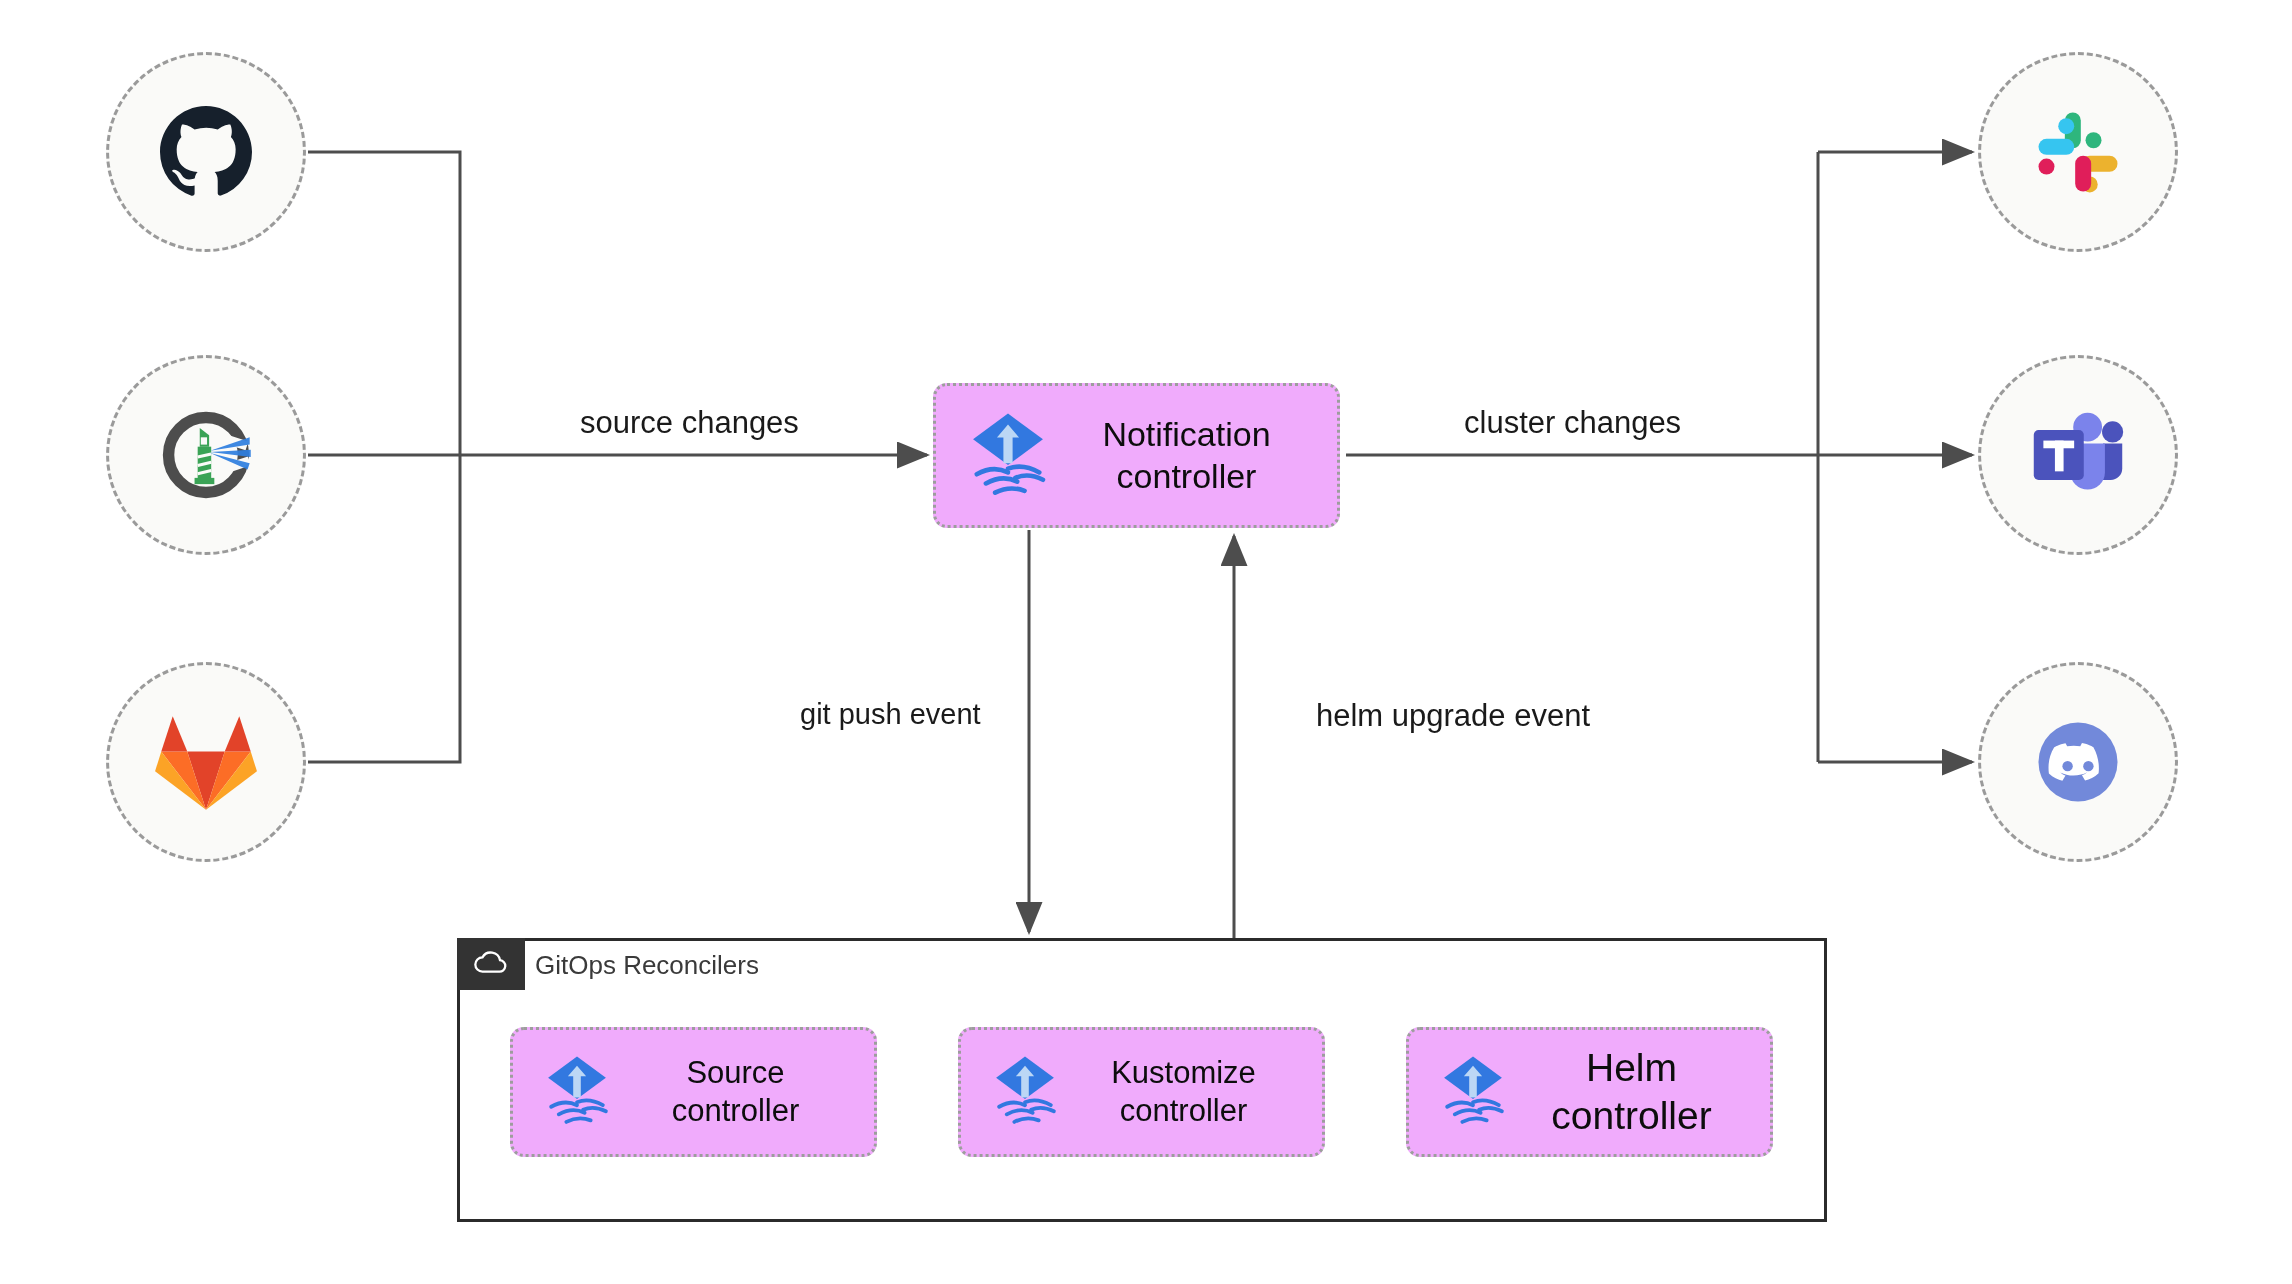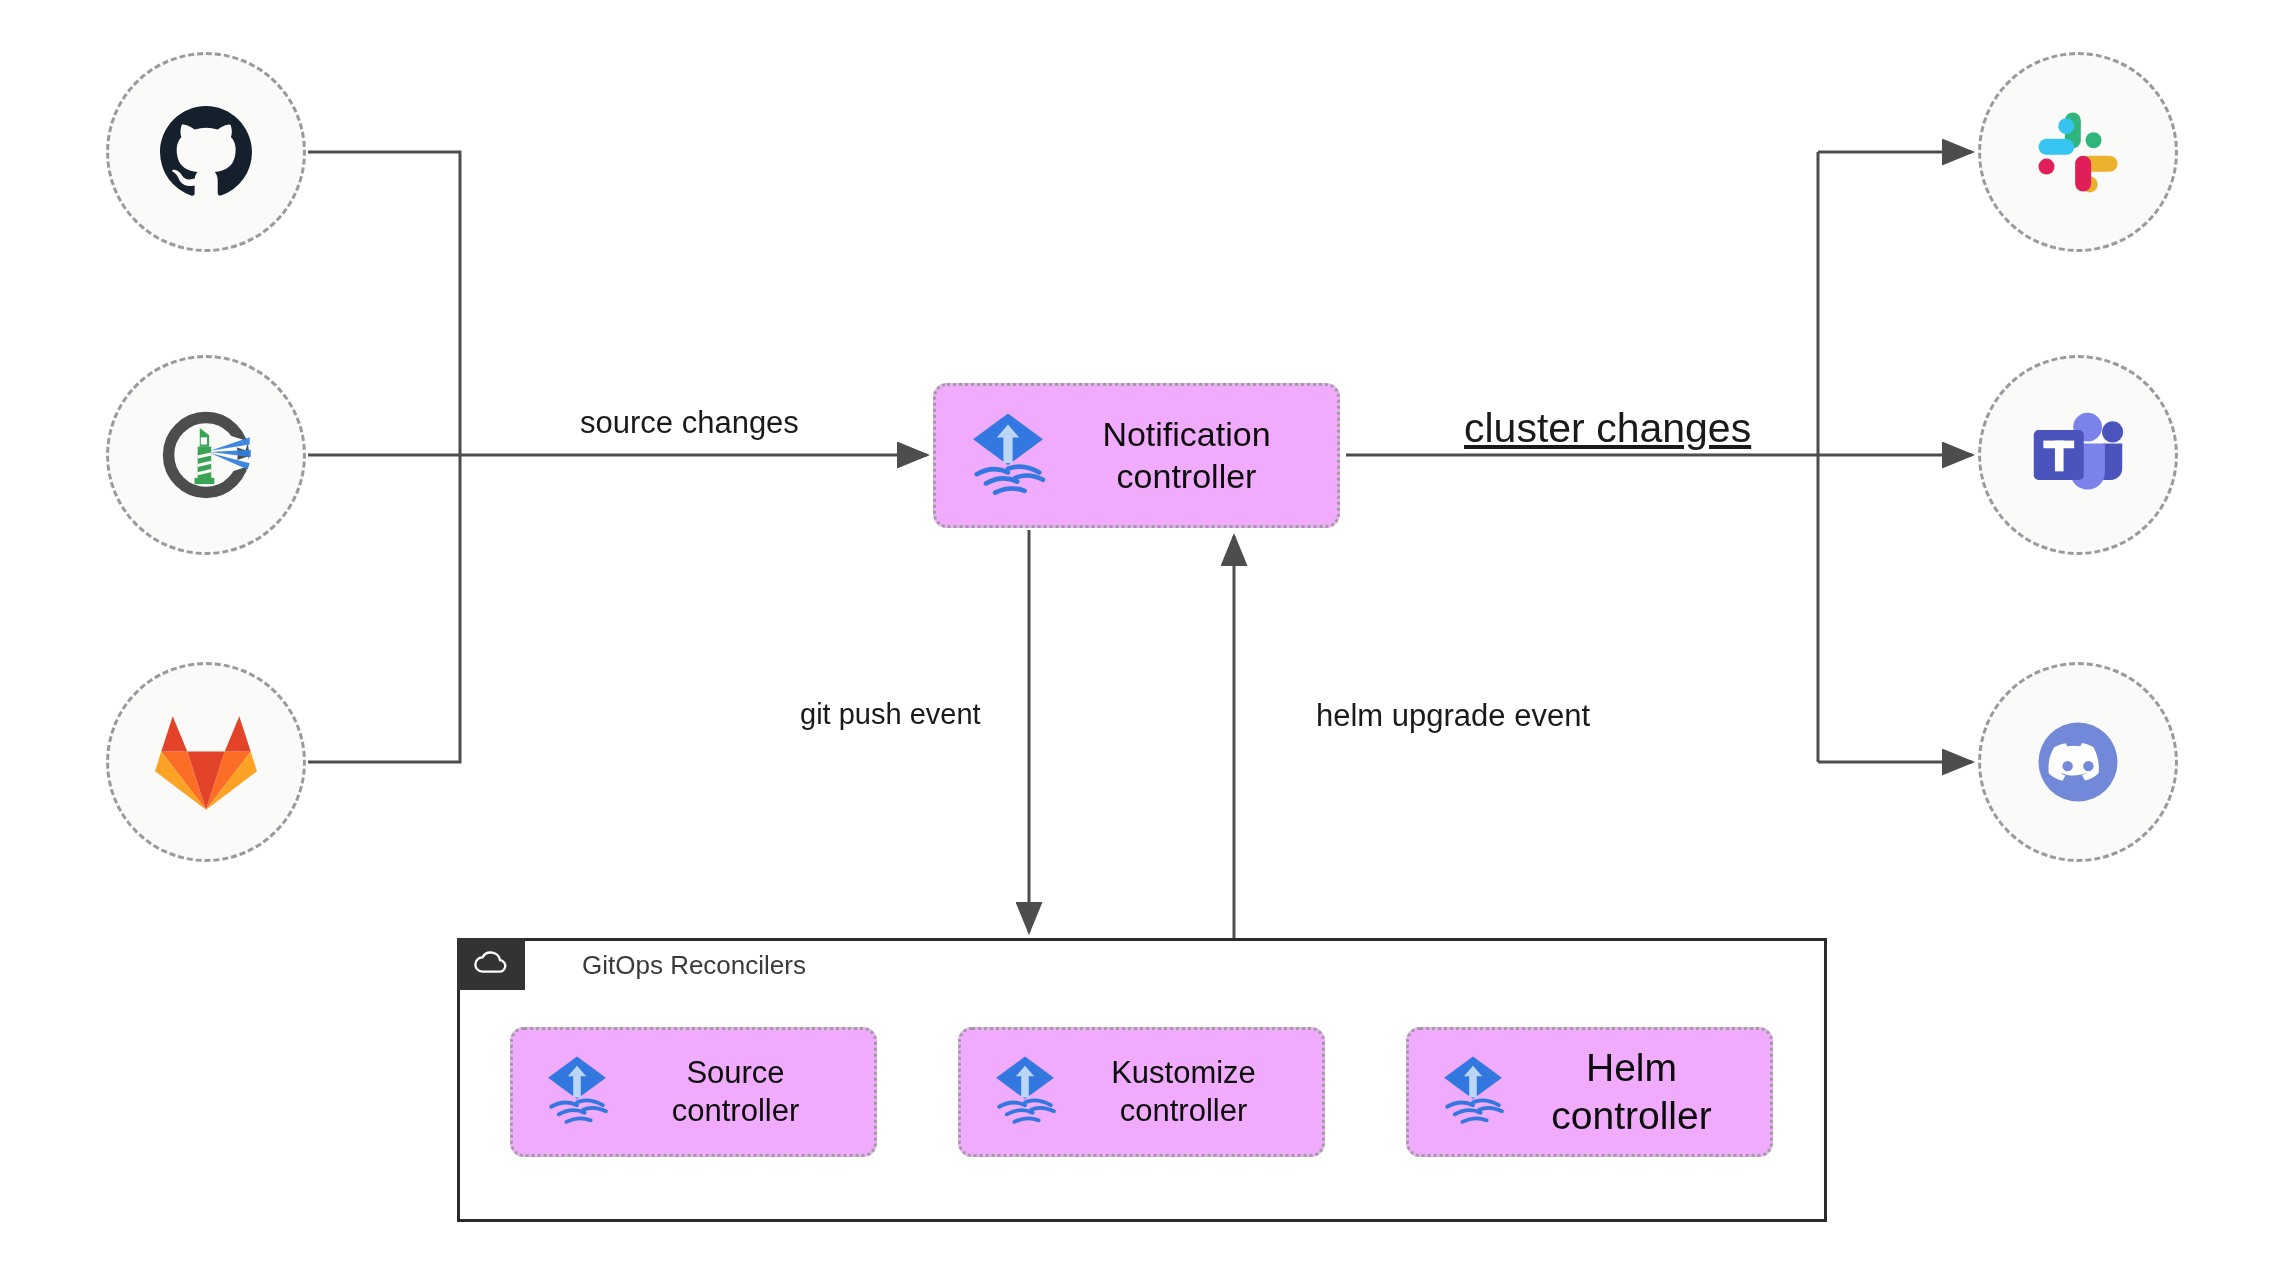--- a/index.html
+++ b/index.html
@@ -153,21 +153,21 @@
       <circle cx="60" cy="54" r="5" fill="#7289da"></circle>
     </svg>
   </div>
 
   <div class="group-box" style="left:457px;top:938px;width:1370px;height:284px;"></div>
   <div class="group-tab" style="left:457px;top:938px;width:68px;height:52px;">
     <svg width="38" height="26" viewBox="0 0 40 26">
       <path fill="none" stroke="#ffffff" stroke-width="2.4" d="M11 21 a7.5 7.5 0 0 1 0-15 a10 10 0 0 1 18.5 3 a6 6 0 0 1-1 12 z"></path>
     </svg>
   </div>
-  <div class="group-title" style="left:535px;top:950px;font-size:26px;margin-left:47px;">GitOps Reconcilers</div>
+  <div class="group-title" style="left:535px;top:950px;font-size:26px;">GitOps Reconcilers</div>
 
   <div class="ctrl-box" style="left:510px;top:1027px;width:367px;height:130px;">
     <span class="ctrl-ico">
       <svg width="76" height="76" viewBox="0 0 100 100">
         <path fill="#3278e0" d="M50 6 L88 34 L50 62 L12 34 Z"></path>
         <path fill="#bcd7f5" d="M50 18 L62 32 L55 32 L55 60 L45 60 L45 32 L38 32 Z"></path>
         <g stroke="#3278e0" stroke-width="5" fill="none" stroke-linecap="round">
           <path d="M16 72 Q34 62 50 70"></path>
             <path d="M26 82 Q44 72 60 80"></path>
           <path d="M36 92 Q52 84 68 90"></path>
@@ -210,17 +210,17 @@
             <path d="M50 66 Q66 60 84 70"></path>
           <path d="M58 76 Q72 70 88 78"></path>
         </g>
       </svg>
     </span>
     <span class="ctrl-label" style="font-size:39px;">Helm
 controller</span>
   </div>
 
   <div class="edge-label" style="left:580px;top:405px;font-size:31px;">source changes</div>
-  <div class="edge-label" style="left:1464px;top:405px;font-size:41px;text-decoration:underline;">cluster changes</div>
+  <div class="edge-label" style="left:1464px;top:405px;font-size:31px;">cluster changes</div>
   <div class="edge-label" style="left:800px;top:698px;font-size:29px;">git push event</div>
   <div class="edge-label" style="left:1272px;top:698px;font-size:31px;margin-left:44px;">helm upgrade event</div>
 
 </div>
 
 </body></html>

